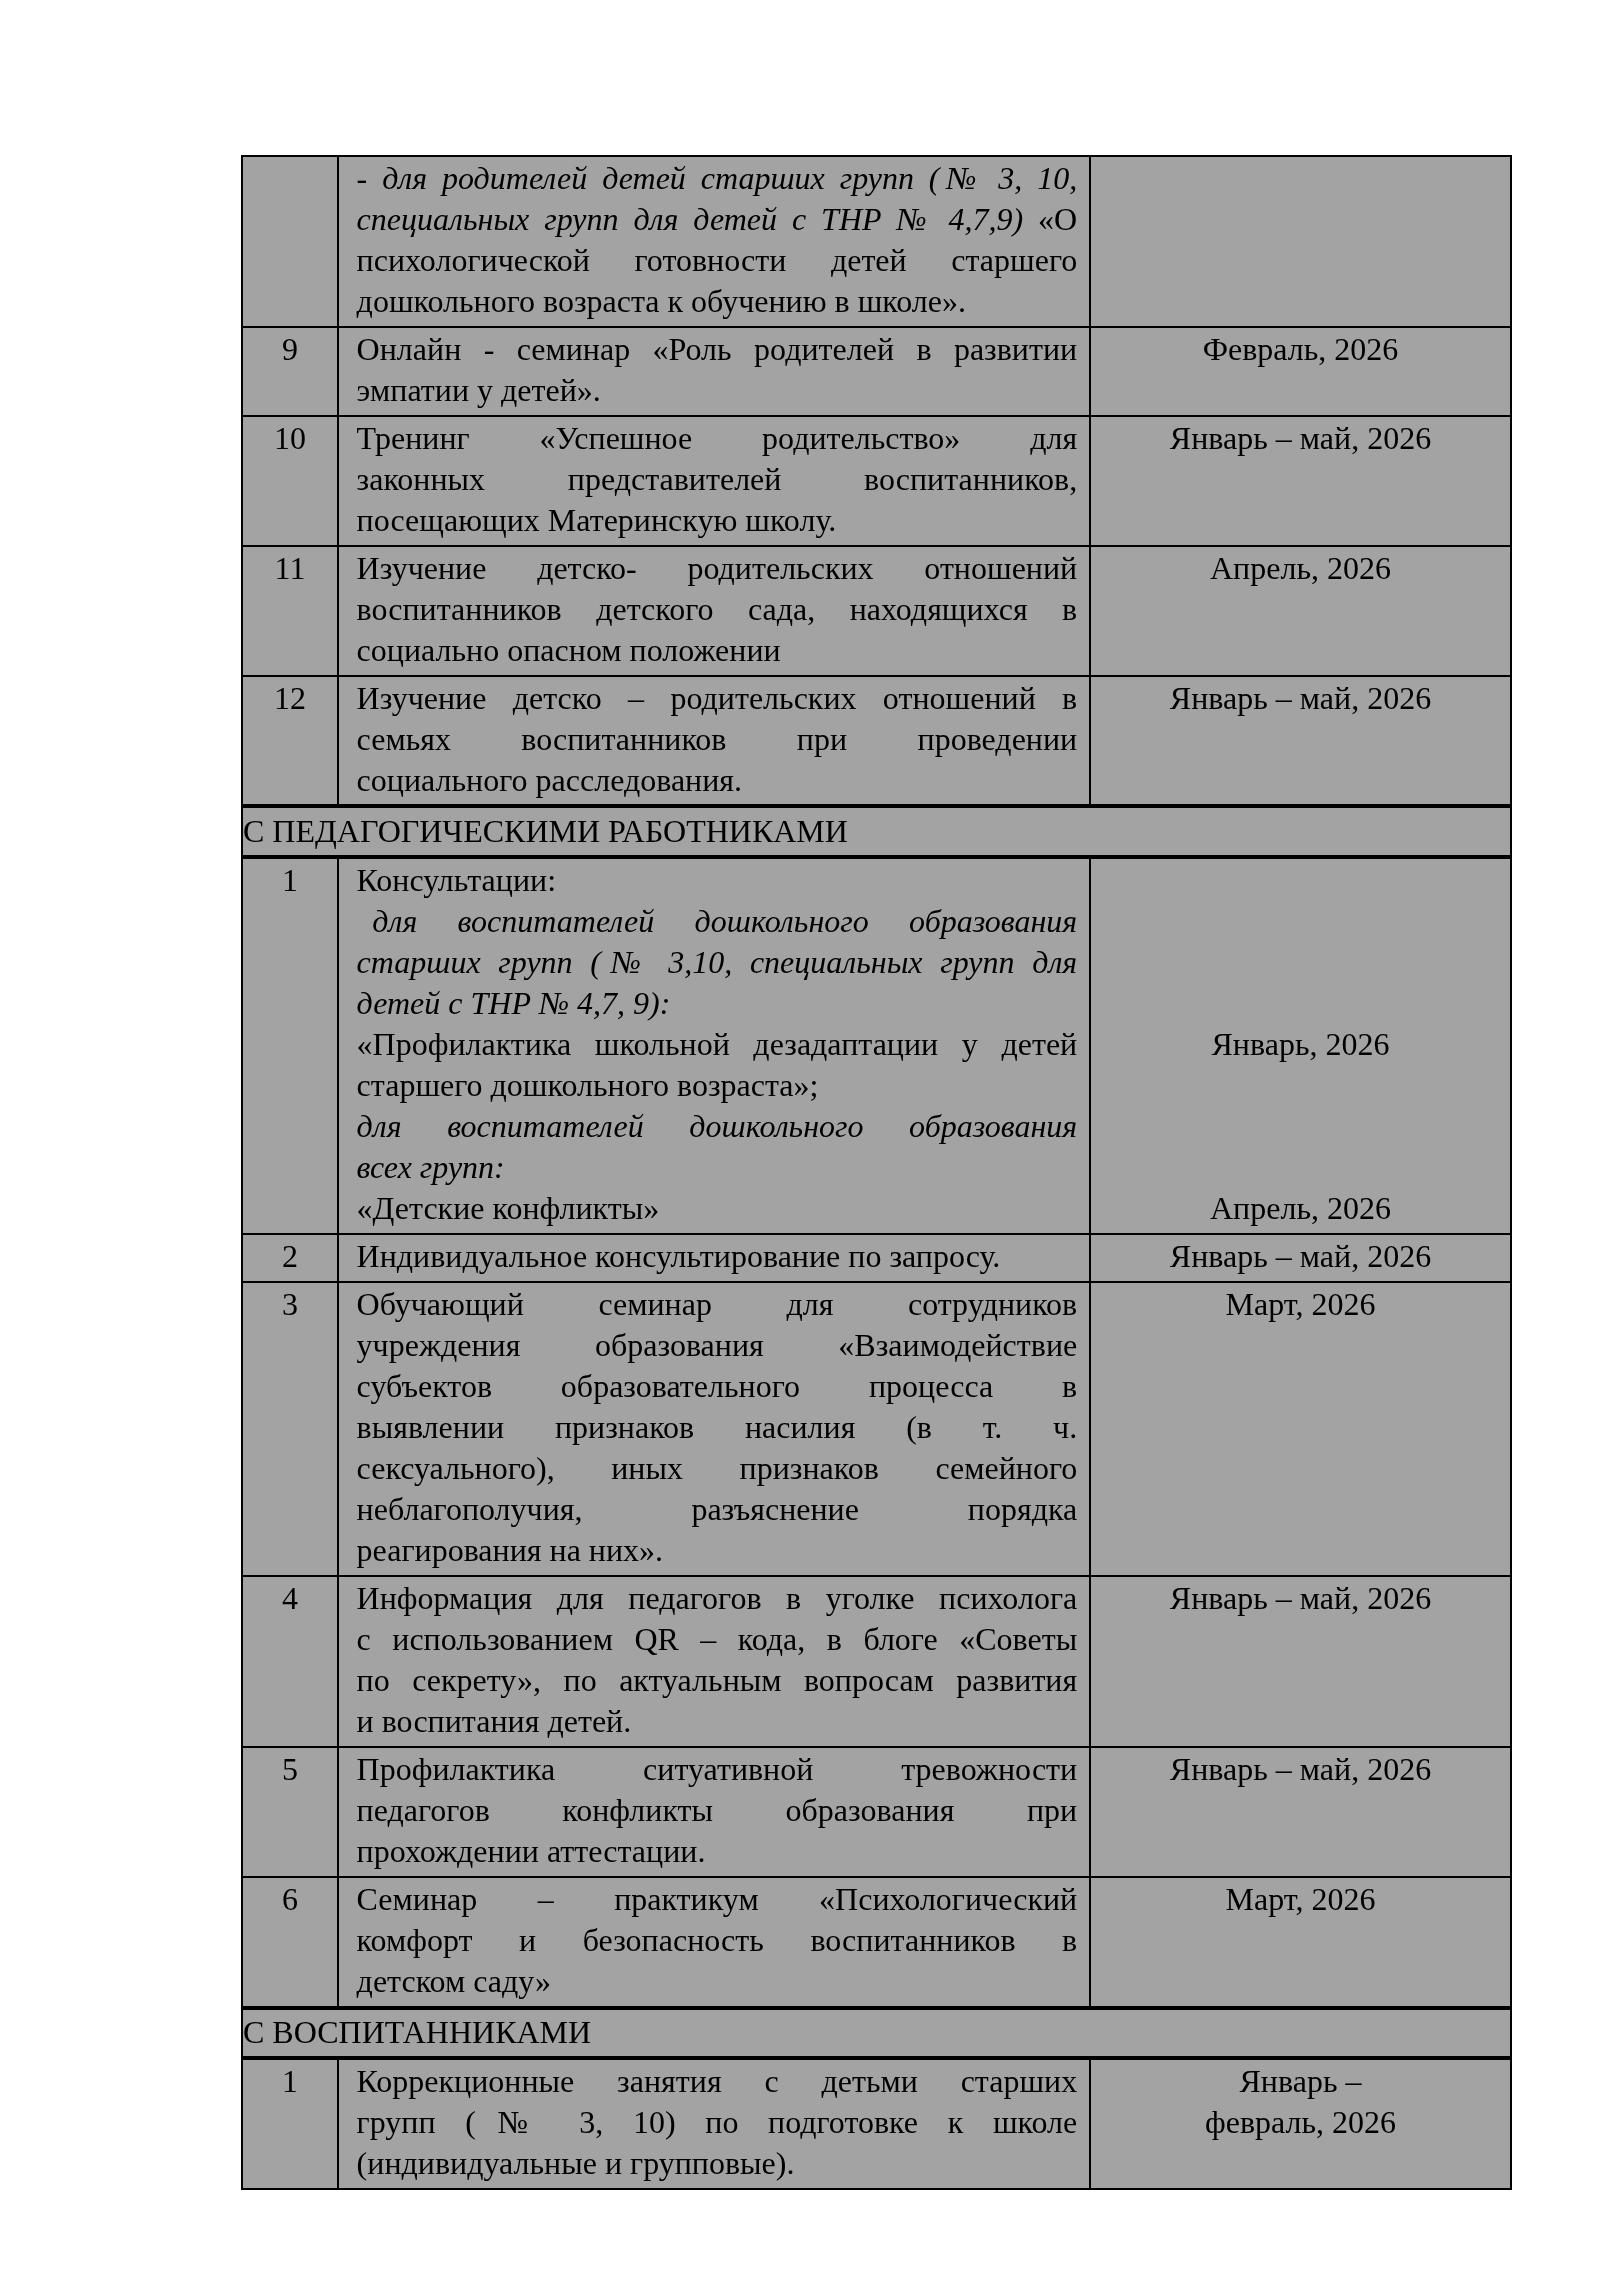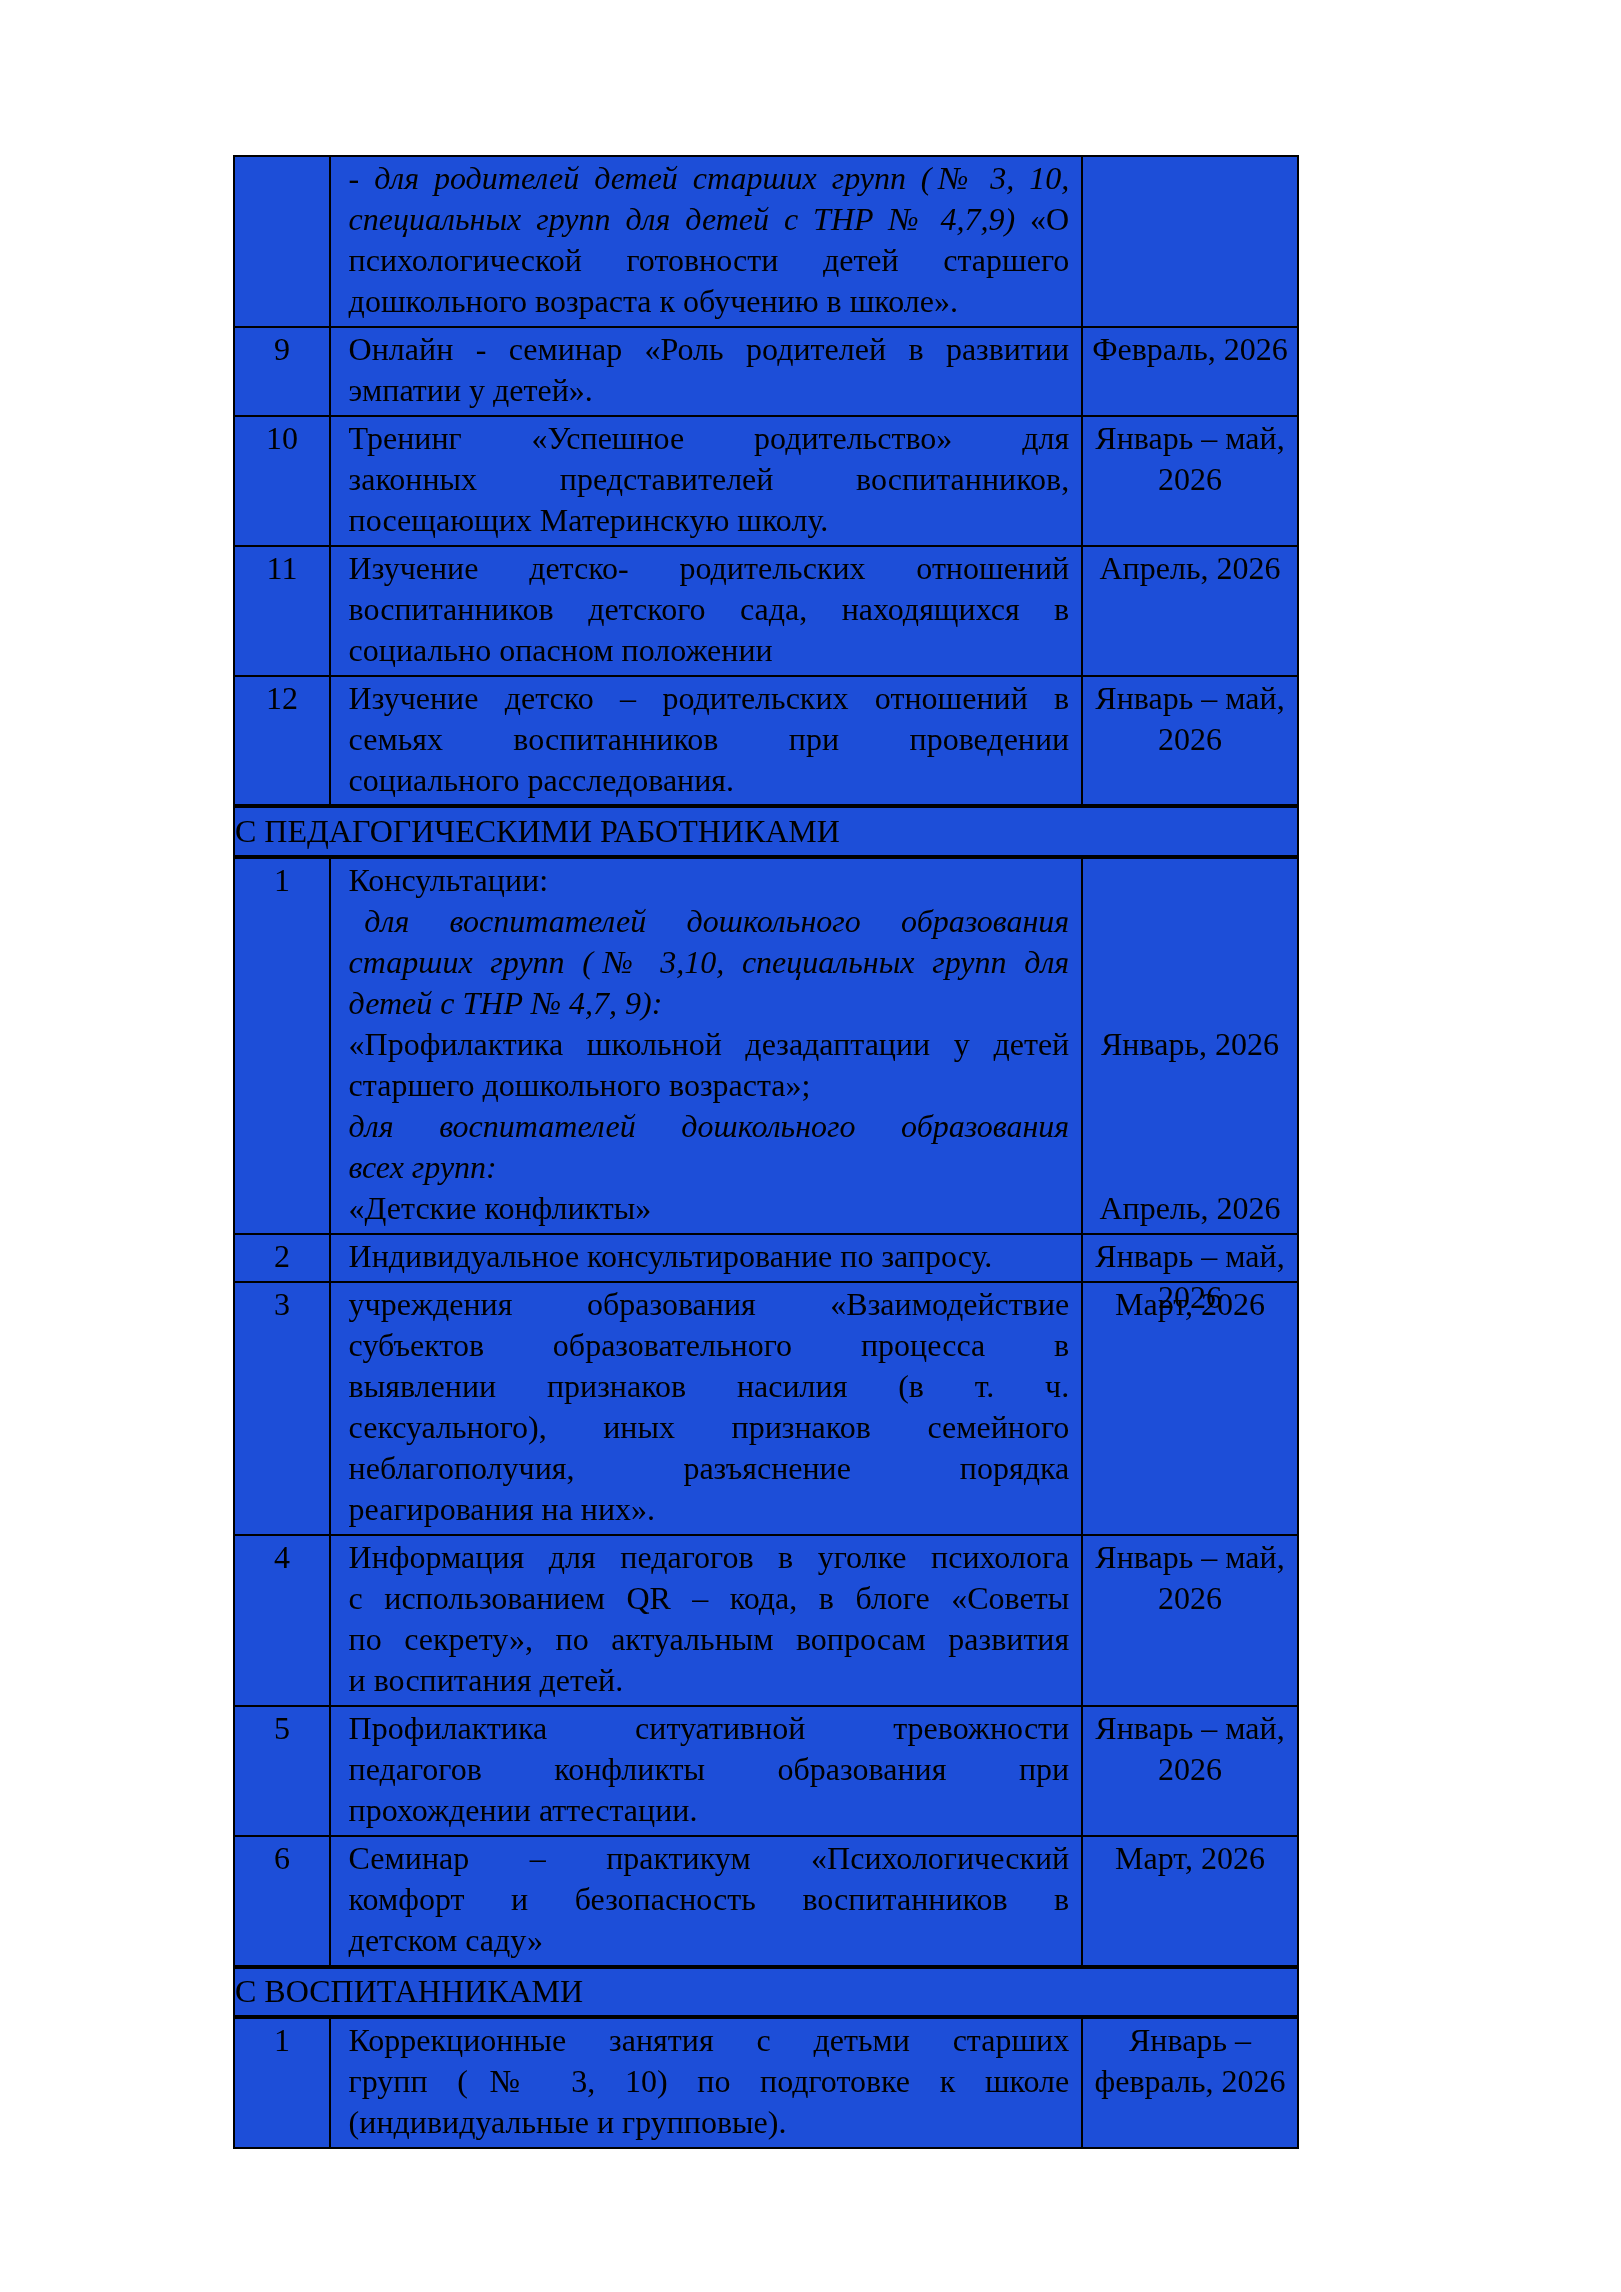--- a/index.html
+++ b/index.html
@@ -8,27 +8,27 @@
     width:1621px;height:2293px;
     background:#ffffff;
     color:#000;
     font-family:"Liberation Serif","DejaVu Serif",serif;
     font-size:32px;
     line-height:41px;
     overflow:hidden;
   }
   .doc-table{
     position:absolute;
-    left:233px;top:155px;
-    width:1066px;
+    left:241px;top:155px;
+    width:1271px;
     border:2px solid #000;
     border-top-width:2.9px;
     border-bottom-width:2.9px;
     box-sizing:border-box;
-    background:#1d4ed8;
+    background:#a3a3a3;
   }
   .t-row{
     display:flex;
     align-items:stretch;
     border-bottom:2px solid #000;
   }
   .t-row:last-child{border-bottom:none;}
   .t-row.after-section{border-top:2px solid #000;}
   .section-row{
     border-bottom:2px solid #000;
@@ -165,20 +165,21 @@
         <div class="cell-act">
           <div class="txt-line"><span>Индивидуальное консультирование по запросу.</span></div>
         </div>
         <div class="cell-date">
           <div class="date-line">Январь – май, 2026</div>
         </div>
       </div>
       <div class="t-row">
         <div class="cell-num">3</div>
         <div class="cell-act">
+          <div class="txt-line just"><span>Обучающий семинар для сотрудников</span></div>
           <div class="txt-line just"><span>учреждения образования «Взаимодействие</span></div>
           <div class="txt-line just"><span>субъектов образовательного процесса в</span></div>
           <div class="txt-line just"><span>выявлении признаков насилия (в т. ч.</span></div>
           <div class="txt-line just"><span>сексуального), иных признаков семейного</span></div>
           <div class="txt-line just"><span>неблагополучия, разъяснение порядка</span></div>
           <div class="txt-line"><span>реагирования на них».</span></div>
         </div>
         <div class="cell-date">
           <div class="date-line">Март, 2026</div>
         </div>

